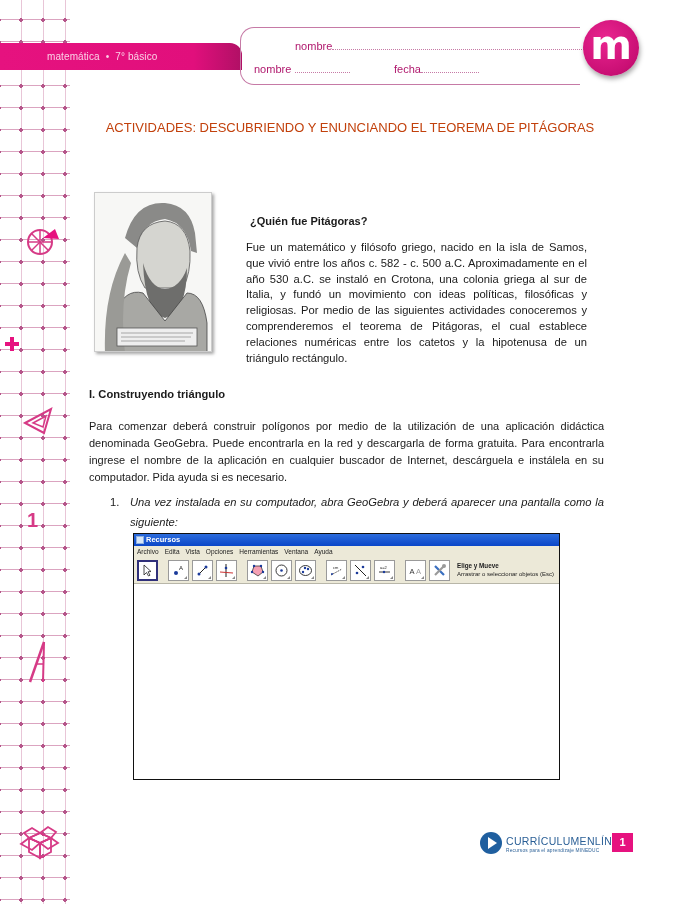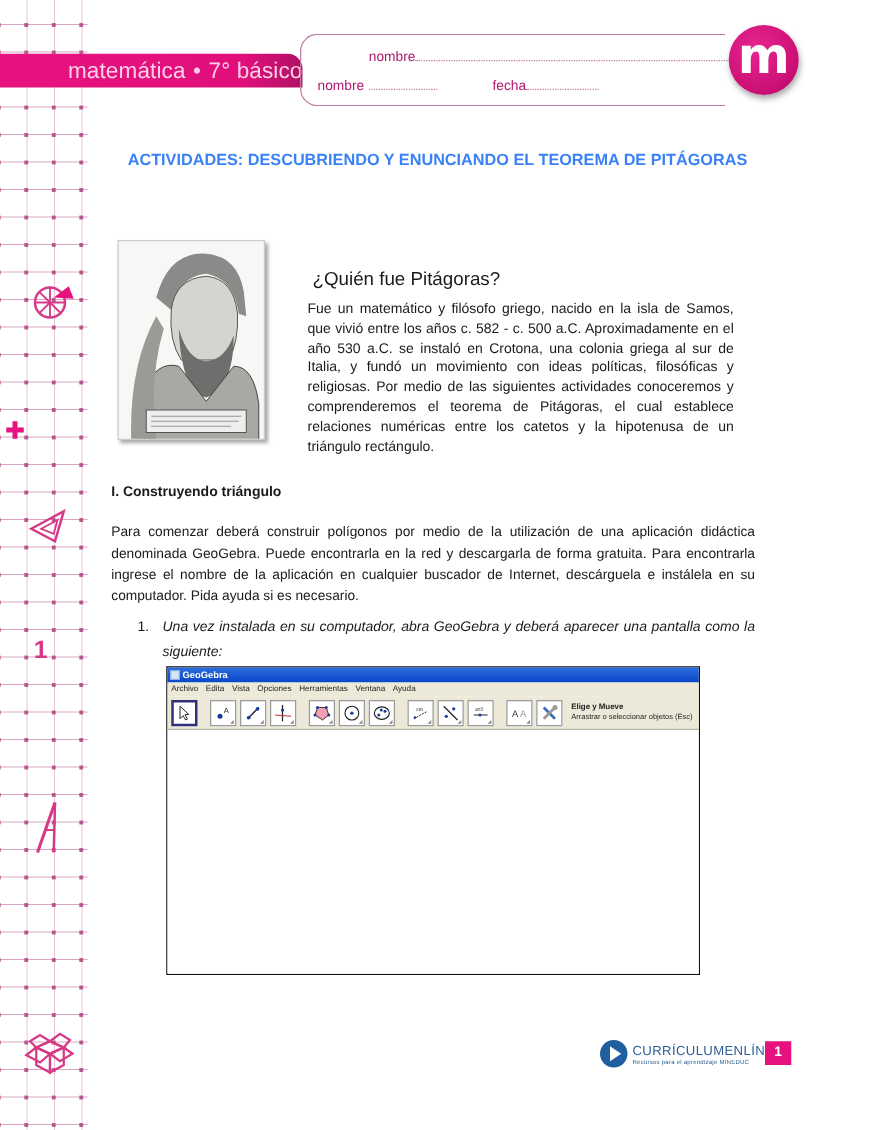--- a/index.html
+++ b/index.html
@@ -19,23 +19,22 @@
       content: ""; position: absolute; left: 0; top: 0; width: 70px; height: 100%;
       background-image: radial-gradient(circle, #b5558a 1.6px, transparent 2px);
       background-size: 22px 22px; background-position: 10px 9px;
     }
 
     
     .header-band {
       position: absolute; left: 0; top: 43px; width: 242px; height: 27px;
       background: linear-gradient(to right, #e6127f 0%, #e10f7c 80%, #b01065 100%);
       border-top-right-radius: 12px;
-      color: #fbd0e6; font-size: 18px; line-height: 27px; padding-left: 47px;
+      color: #fbd0e6; font-size: 10px; line-height: 27px; padding-left: 47px;
       letter-spacing: 0.1px;
-      text-align: right;
     }
     .header-band .dot { margin: 0 6px; }
 
     .field-box {
       position: absolute; left: 240px; top: 27px; width: 340px; height: 58px;
       border: 1px solid #c67aa6; border-radius: 14px 0 0 14px; border-right: none;
     }
     .field {
       position: absolute; font-size: 11px; color: #b0186d;
     }
@@ -45,31 +44,31 @@
     .logo-m {
       position: absolute; left: 583px; top: 20px; width: 56px; height: 56px; border-radius: 50%;
       background: radial-gradient(circle at 40% 35%, #ea2590, #c90f74 70%, #a40a5e);
       box-shadow: 1px 3px 5px rgba(0,0,0,0.35);
       color: #fff; font-weight: bold; font-size: 40px; text-align: center; line-height: 50px;
       font-family: "DejaVu Sans", sans-serif;
     }
 
     .title {
       position: absolute; left: 0; width: 700px; top: 120px; text-align: center;
-      font-size: 13px; font-weight: bold; color: #3b82f6;
+      font-size: 13px; font-weight: normal; color: #c2410c;
     }
 
     .portrait {
       position: absolute; left: 94px; top: 192px; width: 118px; height: 160px;
       border: 1px solid #ccc; box-shadow: 2px 2px 3px rgba(0,0,0,0.35); background: #f7f7f5;
       overflow: hidden;
     }
 
     .bio-heading {
-      position: absolute; left: 250px; top: 215px; font-size: 15px; font-weight: normal;
+      position: absolute; left: 250px; top: 215px; font-size: 11px; font-weight: bold;
     }
     .bio-text {
       position: absolute; left: 246px; top: 240px; width: 341px; font-size: 11.2px;
       line-height: 15.8px; text-align: justify;
     }
 
     .section-heading {
       position: absolute; left: 89px; top: 388px; font-size: 11.2px; font-weight: bold;
     }
     .intro-text {
@@ -215,21 +214,21 @@
 <div class="section-heading">I. Construyendo triángulo</div>
 <div class="intro-text">Para comenzar deberá construir polígonos por medio de la utilización de una aplicación didáctica denominada GeoGebra. Puede encontrarla en la red y descargarla de forma gratuita. Para encontrarla ingrese el nombre de la aplicación en cualquier buscador de Internet, descárguela e instálela en su computador. Pida ayuda si es necesario.</div>
 <div class="step">
   <span class="step-num">1.</span>
   <span class="step-text">Una vez instalada en su computador, abra GeoGebra y deberá aparecer una pantalla como la siguiente:</span>
 </div>
 
 <div class="gg-window">
   <div class="gg-titlebar">
     <span class="app-icon"></span>
-    <span>GeoGebra</span>
+    <span>Recursos</span>
   </div>
   <div class="gg-menubar">
     <span>Archivo</span>
     <span>Edita</span>
     <span>Vista</span>
     <span>Opciones</span>
     <span>Herramientas</span>
     <span>Ventana</span>
     <span>Ayuda</span>
   </div>

